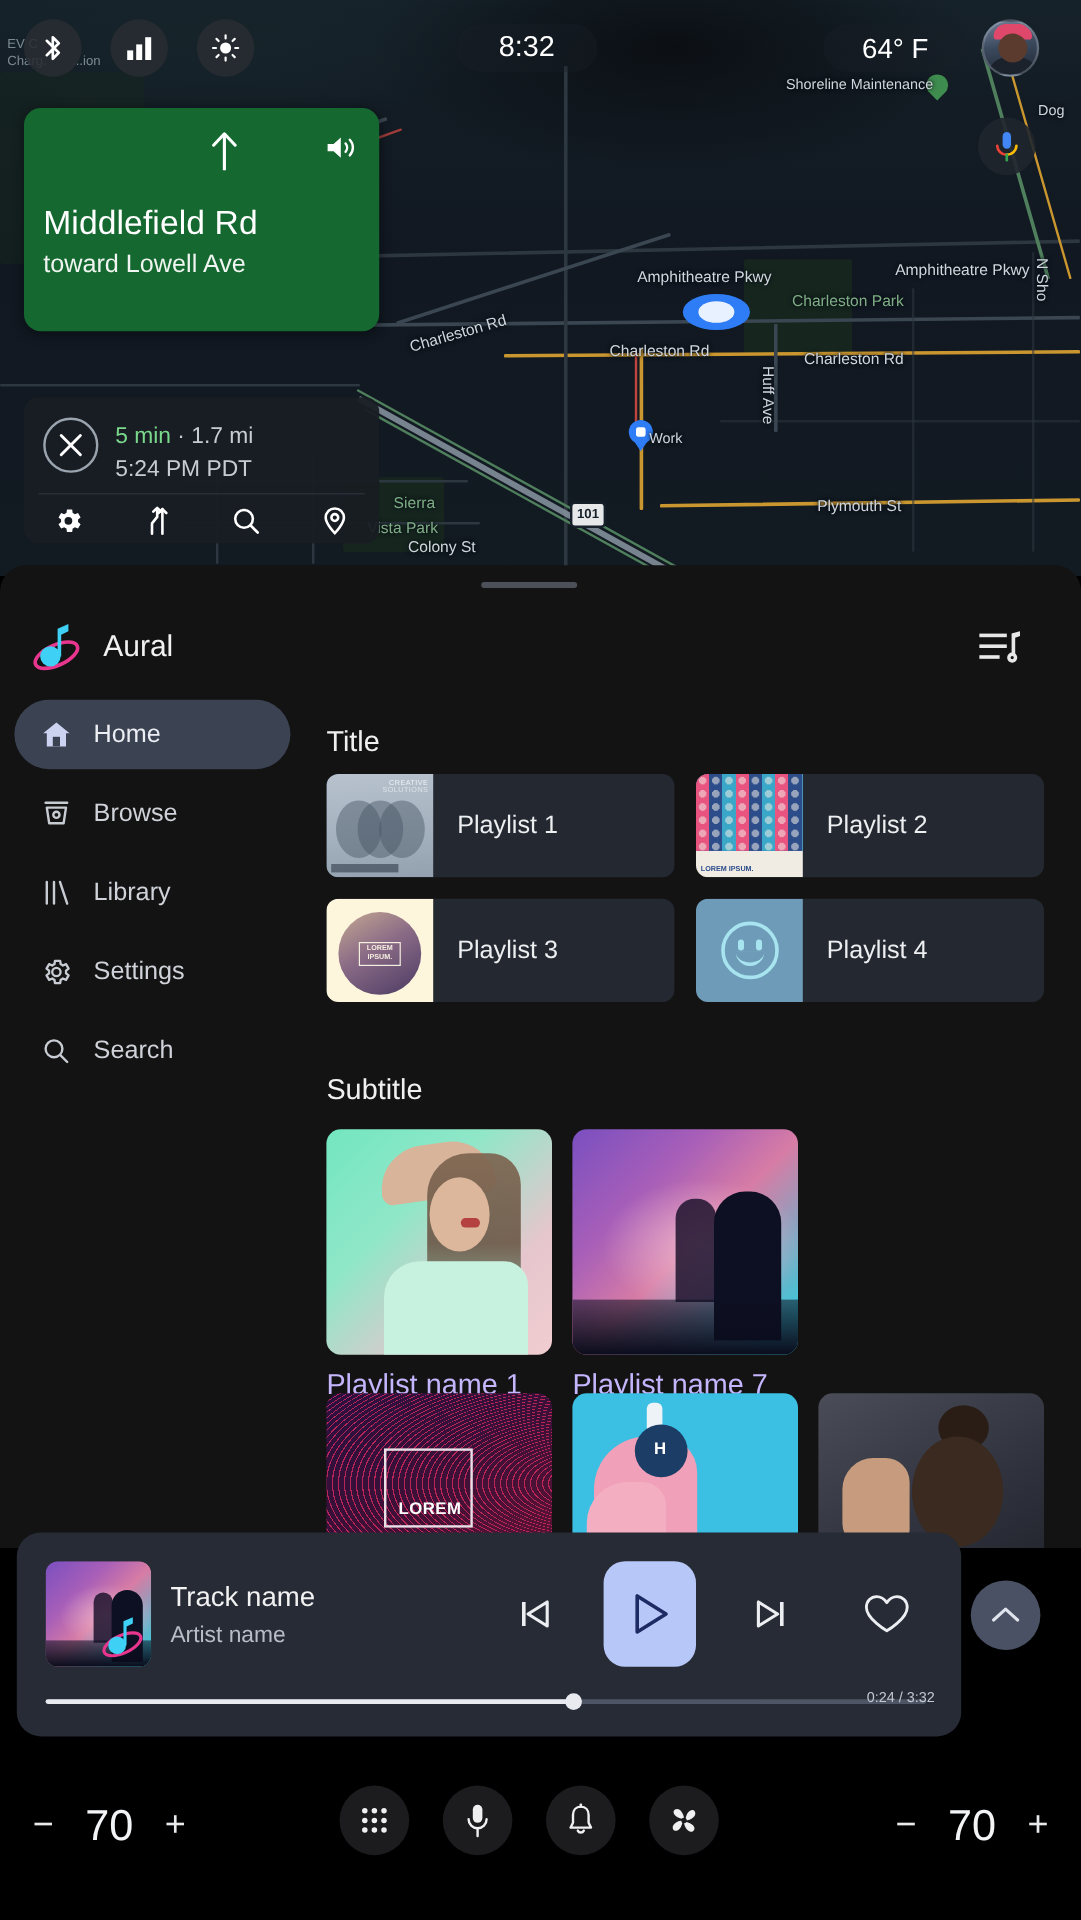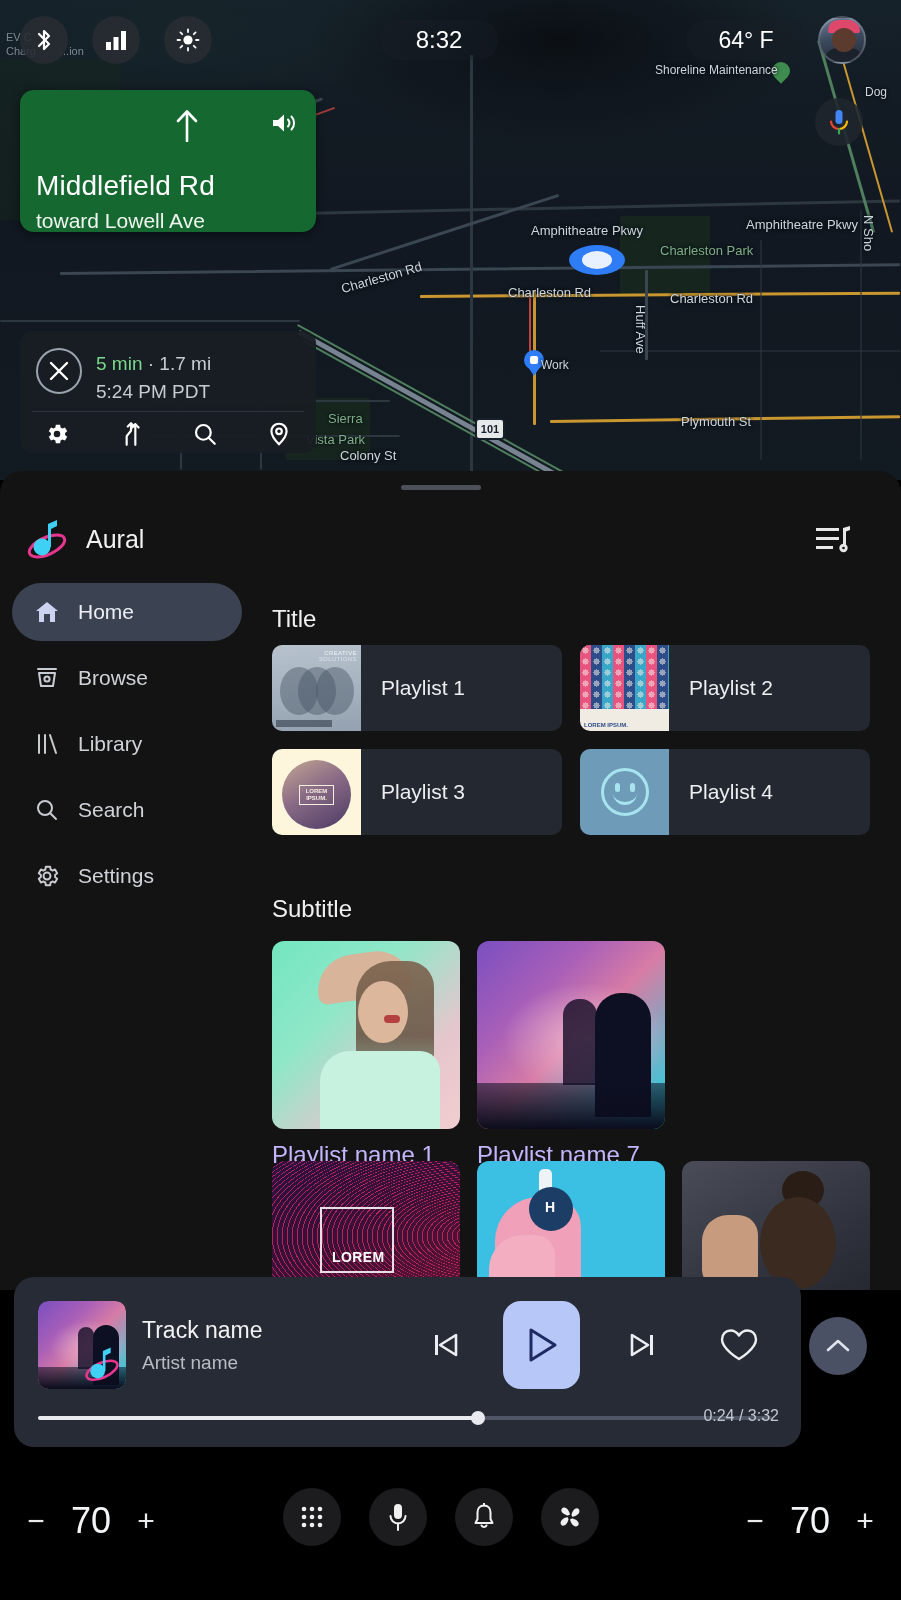--- a/index.html
+++ b/index.html
@@ -98,21 +98,21 @@
     position: absolute; left: 818px; top: 16px; width: 48px; height: 48px; border-radius: 50%;
     overflow: hidden; border: 2px solid rgba(255,255,255,0.18);
     background: linear-gradient(170deg,#6f7f96 0%, #3c4a5e 45%, #1e2733 100%);
   }
   #avatar .hair { position:absolute; left:8px; top:2px; width:32px; height:13px; border-radius: 16px 16px 4px 4px; background:#e0486b; }
   #avatar .face { position:absolute; left:12px; top:10px; width:24px; height:24px; border-radius:50%; background:#5b3b2e; }
   #avatar .body { position:absolute; left:4px; top:30px; width:40px; height:20px; border-radius: 14px 14px 0 0; background:#1b222c; }
 
   
   #nav-card {
-    position: absolute; left: 20px; top: 90px; width: 296px; height: 142px;
+    position: absolute; left: 20px; top: 90px; width: 296px; height: 186px;
     background: #15682f; border-radius: 14px; z-index: 5; color: #fff;
     box-shadow: 0 2px 10px rgba(0,0,0,.45);
   }
   #nav-card .arrow-up { position: absolute; left: 152px; top: 18px; width: 30px; height: 34px; }
   #nav-card .vol { position: absolute; right: 18px; top: 20px; width: 28px; height: 26px; }
   #nav-card .street {
     position: absolute; left: 16px; top: 80px; font-size: 28px; letter-spacing: .1px;
   }
   #nav-card .toward {
     position: absolute; left: 16px; top: 119px; font-size: 21px; color: #f0f5f1;
@@ -284,21 +284,21 @@
   }
   #progress-track {
     position: absolute; left: 24px; top: 139px; width: 734px; height: 4px;
     background: #4e5564; border-radius: 2px;
   }
   #progress-fill { position: absolute; left: 0; top: 0; height: 4px; background: #e8eaf0; border-radius: 2px; }
   #progress-thumb {
     position: absolute; top: -5px; width: 14px; height: 14px; border-radius: 50%;
     background: #e8eaf0; margin-left: -7px;
   }
-  #time-text { position: absolute; right: 22px; top: 130px; font-size: 16px; color: #c3c8d1; text-align: right; }
+  #time-text { position: absolute; right: 22px; top: 130px; font-size: 12px; color: #c3c8d1; text-align: right; }
 
   
   #sysbar { position: absolute; left: 0; top: 1452px; width: 901px; height: 148px; background: #000; z-index: 11; }
   .climate { position: absolute; top: 48px; display: flex; align-items: center; }
   .climate .sign { color: #e9eaec; font-size: 30px; width: 40px; text-align: center; }
   .climate .val { color: #f3f4f6; font-size: 36px; width: 70px; text-align: center; }
   .sys-pill {
     position: absolute; top: 36px; width: 58px; height: 58px; border-radius: 50%;
     background: #1c1c1e; display:flex; align-items:center; justify-content:center;
   }
@@ -537,35 +537,35 @@
               <svg width="26" height="26" viewBox="0 0 26 26">
                 <line x1="5" y1="4" x2="5" y2="22" stroke="currentColor" stroke-width="2" stroke-linecap="round"></line>
                 <line x1="11" y1="4" x2="11" y2="22" stroke="currentColor" stroke-width="2" stroke-linecap="round"></line>
                 <line x1="16" y1="4" x2="22" y2="22" stroke="currentColor" stroke-width="2" stroke-linecap="round"></line>
               </svg>
             </span>
             <span>Library</span>
           </div>
           <div class="nav-item" style="margin-top: 8px;">
             <span class="ni-icon" style="color: rgb(199, 203, 210);">
+              <svg width="26" height="26" viewBox="0 0 24 24">
+                <path d="M19.4 13a7.6 7.6 0 0 0 0-2l2-1.6-2-3.4-2.4 1a7.6 7.6 0 0 0-1.7-1l-.4-2.6h-4l-.4 2.6a7.6 7.6 0 0 0-1.7 1l-2.4-1-2 3.4 2 1.6a7.6 7.6 0 0 0 0 2l-2 1.6 2 3.4 2.4-1a7.6 7.6 0 0 0 1.7 1l.4 2.6h4l.4-2.6a7.6 7.6 0 0 0 1.7-1l2.4 1 2-3.4z" stroke="currentColor" stroke-width="1.8" fill="none" stroke-linejoin="round"></path>
+                <circle cx="12" cy="12" r="3.2" stroke="currentColor" stroke-width="1.8" fill="none"></circle>
+              </svg>
+            </span>
+            <span>Settings</span>
+          </div>
+          <div class="nav-item" style="margin-top: 8px;">
+            <span class="ni-icon" style="color: rgb(199, 203, 210);">
               <svg width="26" height="26" viewBox="0 0 26 26">
                 <circle cx="11" cy="11" r="7" stroke="currentColor" stroke-width="2" fill="none"></circle>
                 <line x1="16.3" y1="16.3" x2="22" y2="22" stroke="currentColor" stroke-width="2" stroke-linecap="round"></line>
               </svg>
             </span>
             <span>Search</span>
-          </div>
-          <div class="nav-item" style="margin-top: 8px;">
-            <span class="ni-icon" style="color: rgb(199, 203, 210);">
-              <svg width="26" height="26" viewBox="0 0 24 24">
-                <path d="M19.4 13a7.6 7.6 0 0 0 0-2l2-1.6-2-3.4-2.4 1a7.6 7.6 0 0 0-1.7-1l-.4-2.6h-4l-.4 2.6a7.6 7.6 0 0 0-1.7 1l-2.4-1-2 3.4 2 1.6a7.6 7.6 0 0 0 0 2l-2 1.6 2 3.4 2.4-1a7.6 7.6 0 0 0 1.7 1l.4 2.6h4l.4-2.6a7.6 7.6 0 0 0 1.7-1l2.4 1 2-3.4z" stroke="currentColor" stroke-width="1.8" fill="none" stroke-linejoin="round"></path>
-                <circle cx="12" cy="12" r="3.2" stroke="currentColor" stroke-width="1.8" fill="none"></circle>
-              </svg>
-            </span>
-            <span>Settings</span>
           </div>
         </div>
 
       <div id="main">
         <div class="section-title" style="left:10px;top:22px;">Title</div>
 
         <div class="pl-row" style="left:10px;top:62px;">
           <div class="pl-card">
             <div class="pl-thumb art1">
               <div class="c" style="left:8px;top:22px;width:38px;height:48px;"></div>

